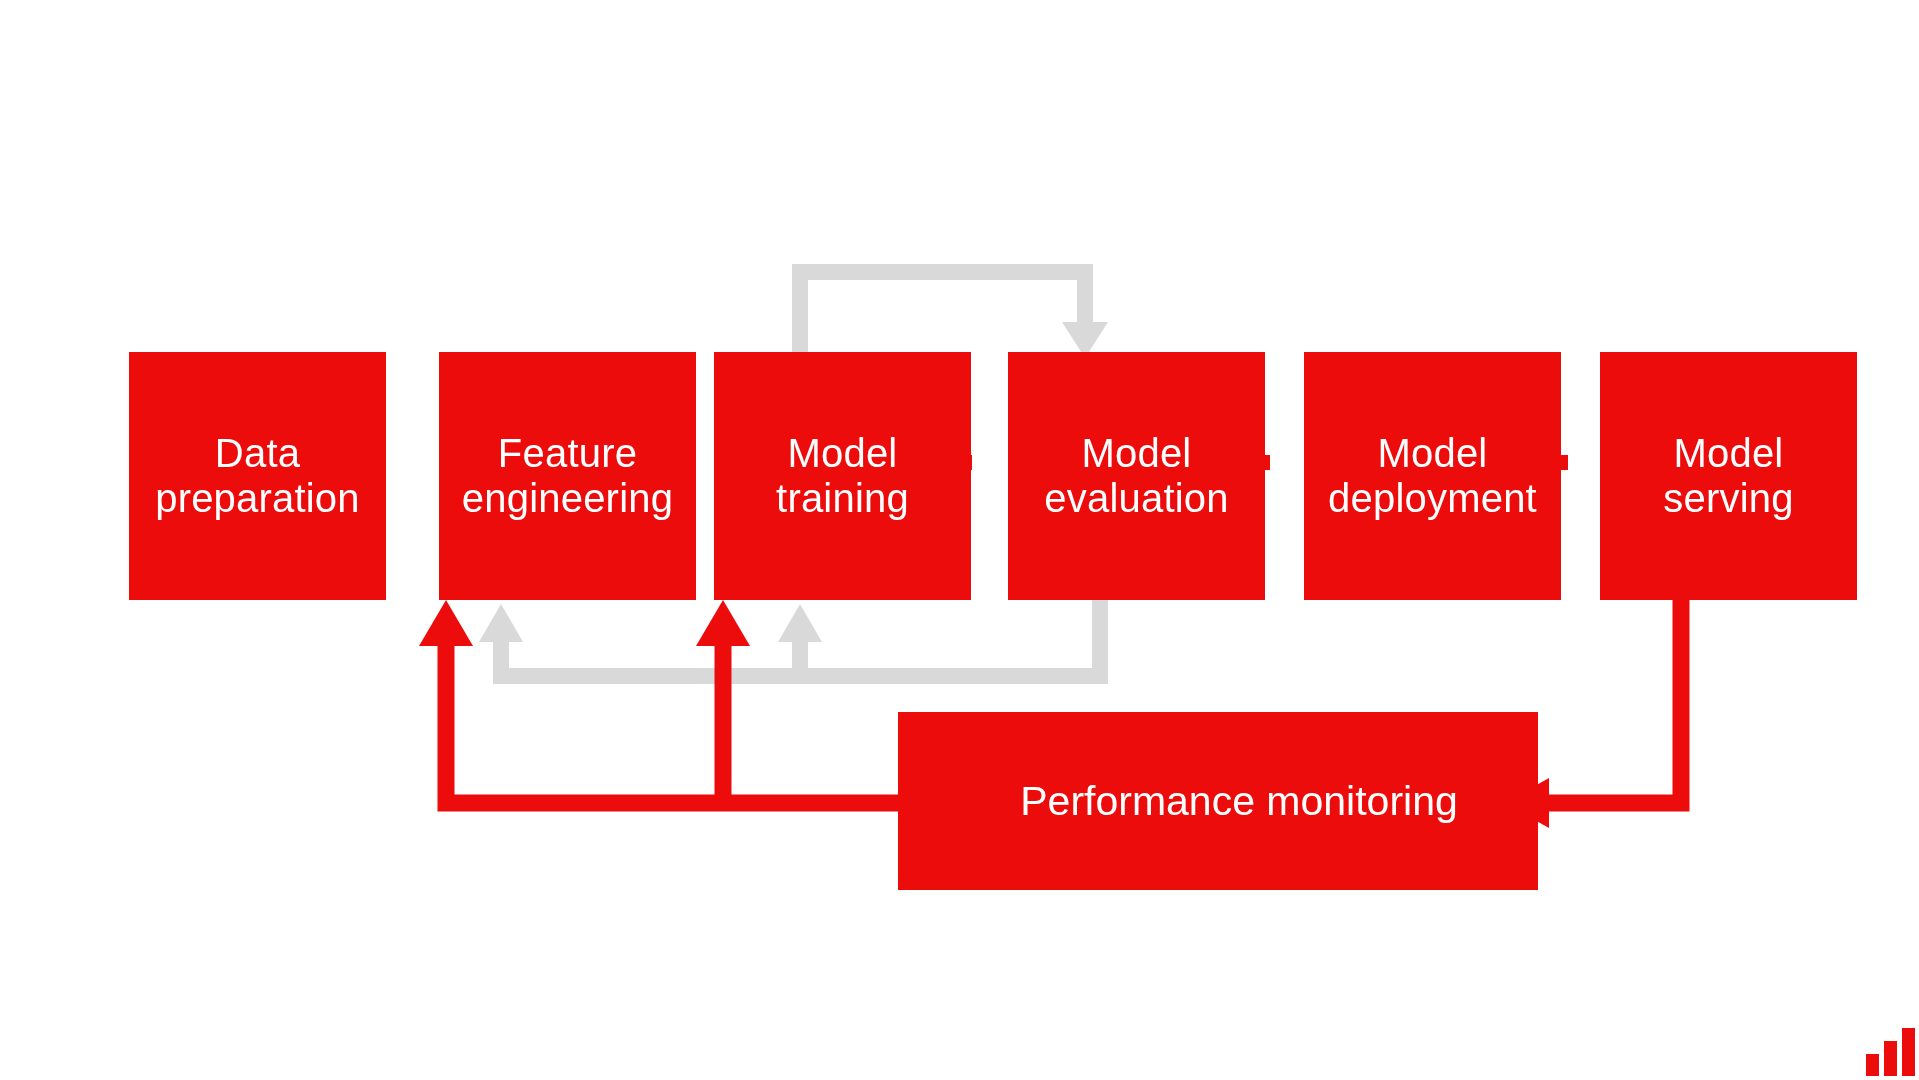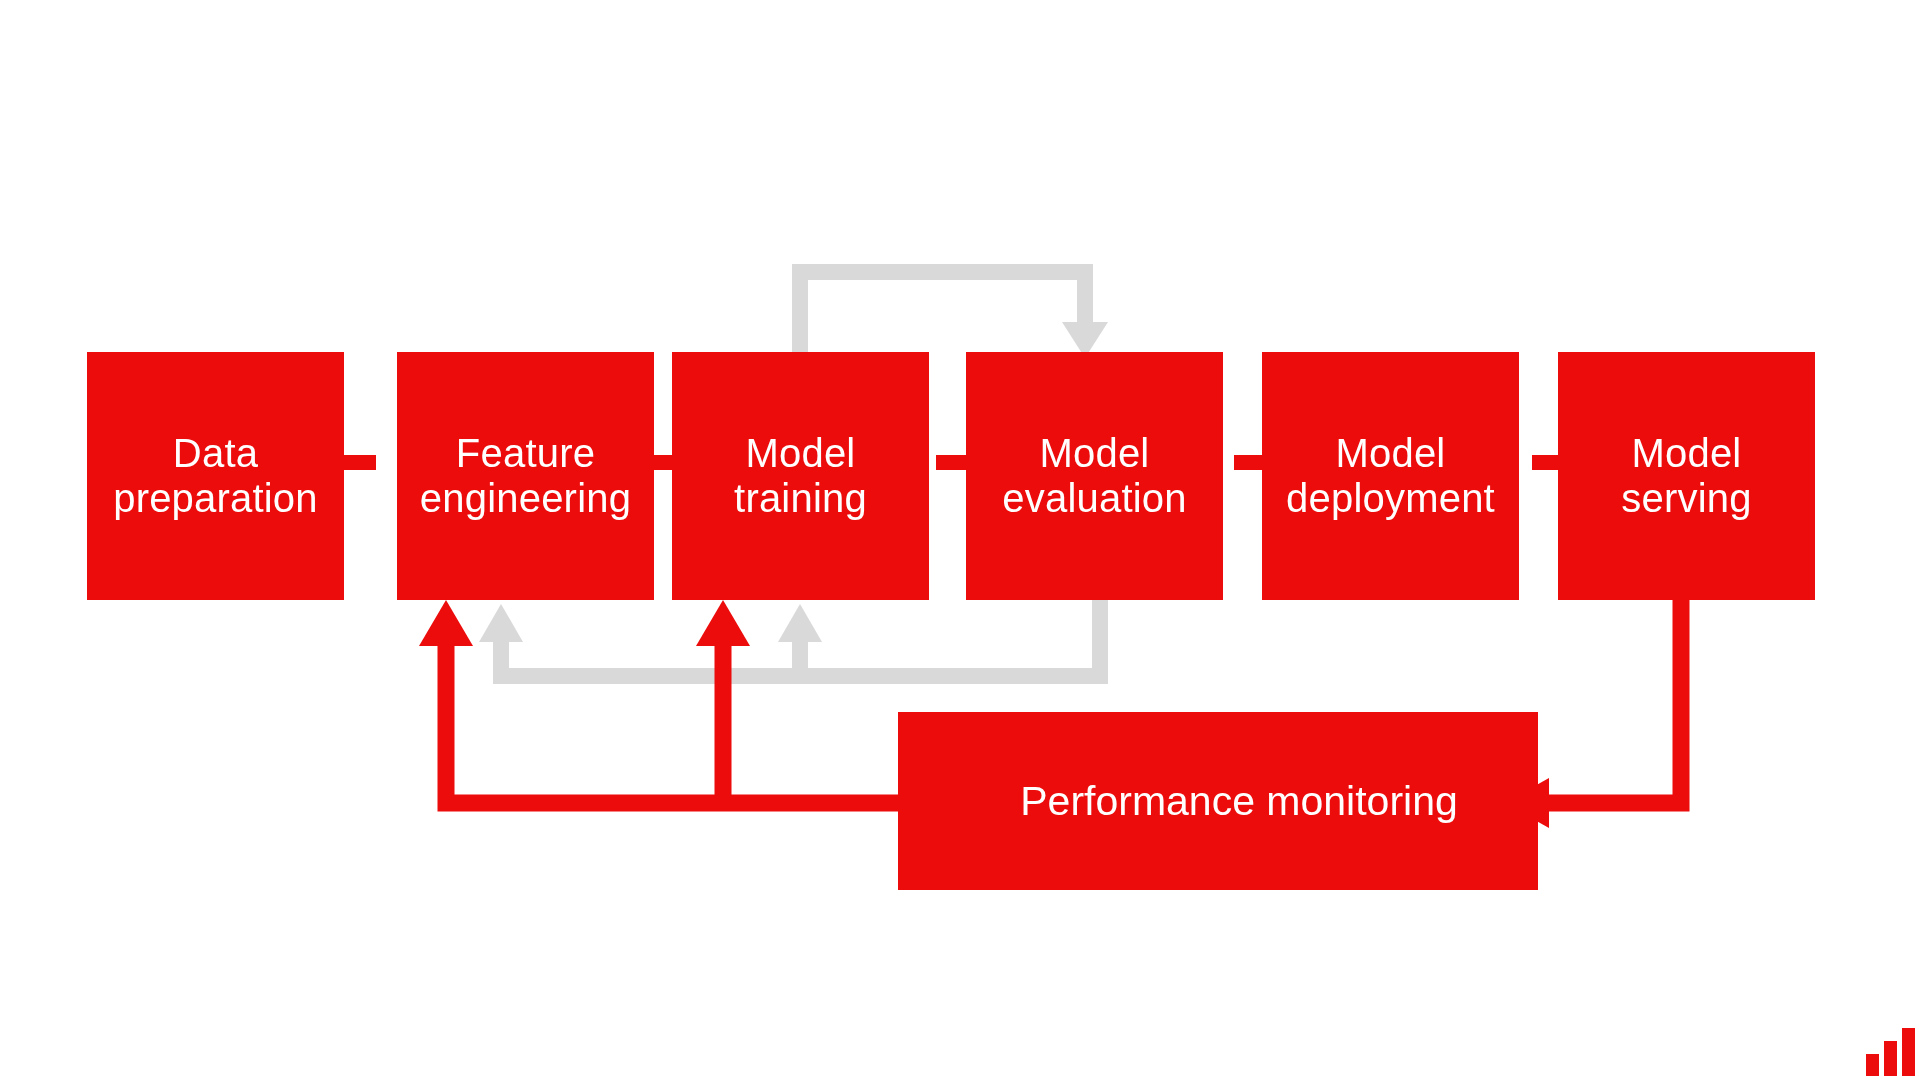--- a/index.html
+++ b/index.html
@@ -33,20 +33,21 @@
     align-items: center;
     justify-content: center;
     text-align: center;
     color: #ffffff;
     font-size: 40px;
     line-height: 1.12;
     font-weight: 400;
     letter-spacing: 0.2px;
     box-sizing: border-box;
     z-index: 3;
+    margin-left: 42px;
   }
   .stage-label {
     display: block;
     white-space: pre-line;
     padding: 0 6px;
   }
   #monitor-box {
     position: absolute;
     background: #ec0c0c;
     display: flex;

